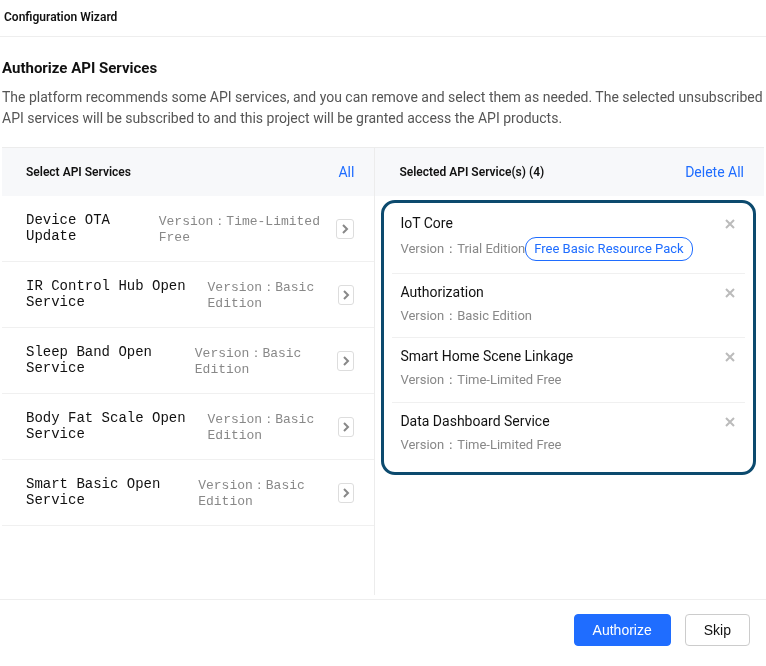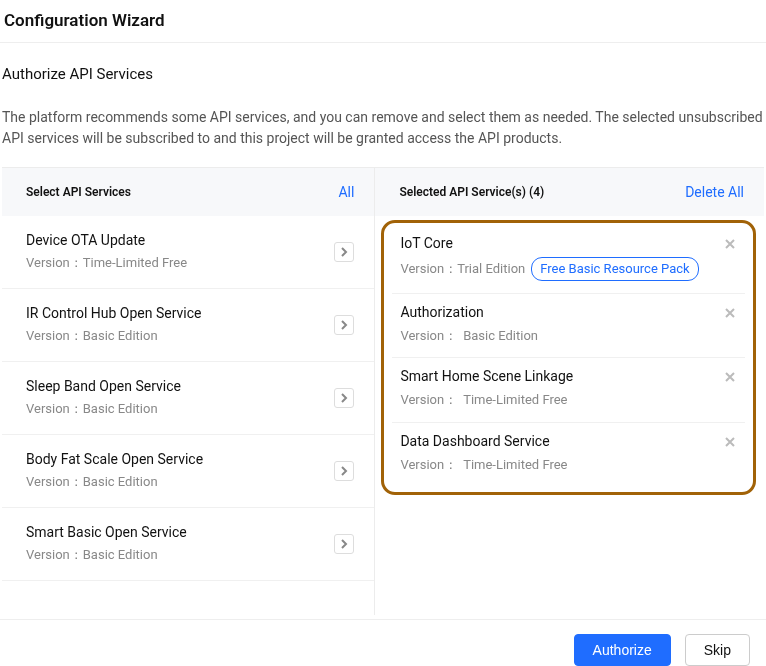--- a/index.html
+++ b/index.html
@@ -7,35 +7,35 @@
       font-family: -apple-system, BlinkMacSystemFont, "Segoe UI", Roboto, Helvetica, Arial, sans-serif;
       color: #111;
       background: #fff;
       width: 766px;
       height: 666px;
     }
     .header {
       padding: 10px 0 12px 4px;
     }
     .header h1 {
-      font-size: 17px;
+      font-size: 12px;
       font-weight: 600;
       color: #111;
     }
     .hr-top {
       border: none;
       border-top: 1px solid #eee;
     }
     .subheader {
       padding: 22px 2px 12px 2px;
     }
     .subheader h2 {
       font-size: 15px;
-      font-weight: 400;
-      margin-bottom: 24px;
+      font-weight: 700;
+      margin-bottom: 10px;
     }
     .subheader p {
       font-size: 14px;
       color: #555;
       line-height: 1.5;
     }
     .panels {
       display: flex;
       margin: 6px 2px 0 2px;
       height: 448px;
@@ -77,22 +77,23 @@
     }
     .list-row {
       display: flex;
       justify-content: space-between;
       align-items: center;
       padding: 16px 20px 16px 24px;
       border-bottom: 1px solid #f0f0f0;
     }
     .list-row .info {
       display: flex;
-      flex-direction: column;
+      flex-direction: row;
       gap: 6px;
+      font-family: Liberation Mono, monospace;
     }
     .svc-name {
       font-size: 14px;
       color: #111;
     }
     .svc-sub {
       font-size: 13px;
       color: #888;
     }
     .svc-sub .label {
@@ -114,21 +115,21 @@
       width: 18px; height: 18px;
       display: inline-flex;
       align-items: center; justify-content: center;
       cursor: pointer;
       color: #bbb;
     }
     .close-x svg { width: 12px; height: 12px; stroke: currentColor; stroke-width: 2; }
 
     .selected-area {
       margin: 4px 8px 6px 6px;
-      border: 3px solid #a16207;
+      border: 3px solid #0c4a6e;
       border-radius: 14px;
       padding: 2px 8px 6px 8px;
     }
     .sel-row {
       display: flex;
       justify-content: space-between;
       align-items: flex-start;
       padding: 10px 6px 12px 8px;
       border-bottom: 1px solid #f0f0f0;
     }
@@ -141,21 +142,21 @@
     .sel-name {
       font-size: 14px;
       color: #111;
     }
     .sel-sub {
       font-size: 13px;
       color: #888;
       display: flex;
       flex-wrap: wrap;
       align-items: center;
-      gap: 6px;
+      gap: 0;
       line-height: 1.5;
     }
     .badge-link {
       display: inline-block;
       border: 1px solid #1f6dff;
       color: #1f6dff;
       font-size: 13px;
       padding: 1px 8px;
       border-radius: 11px;
       white-space: normal;

